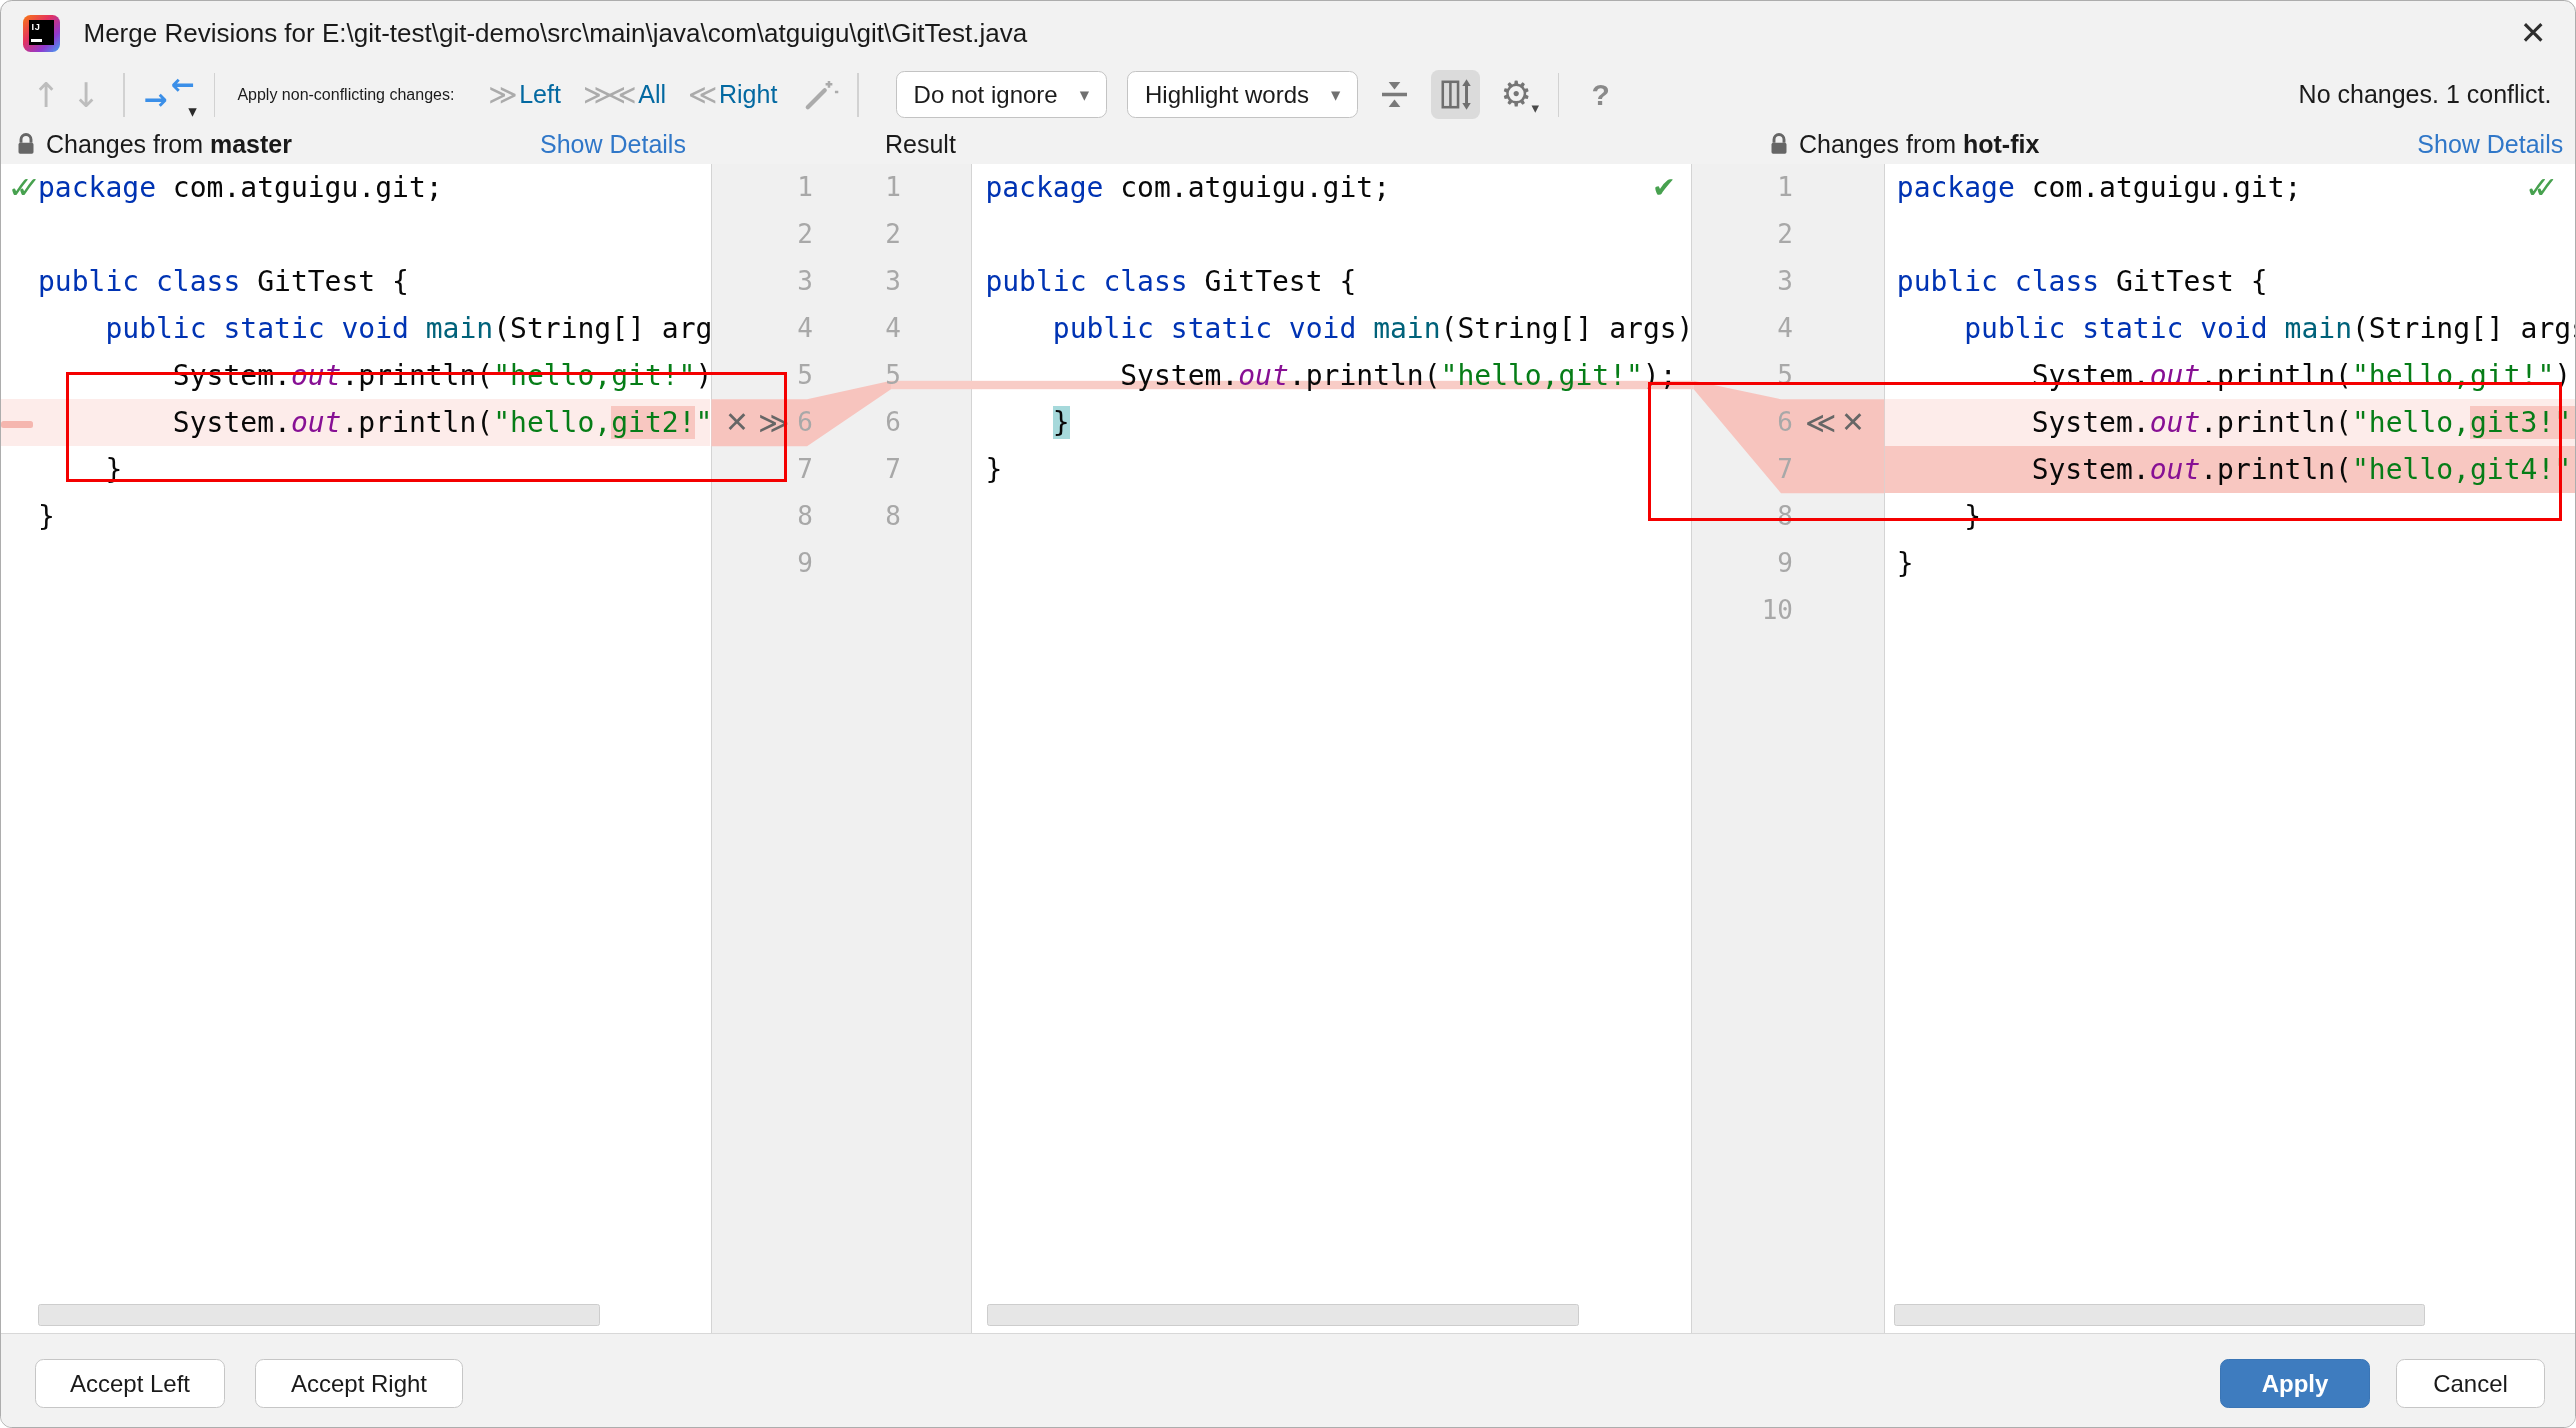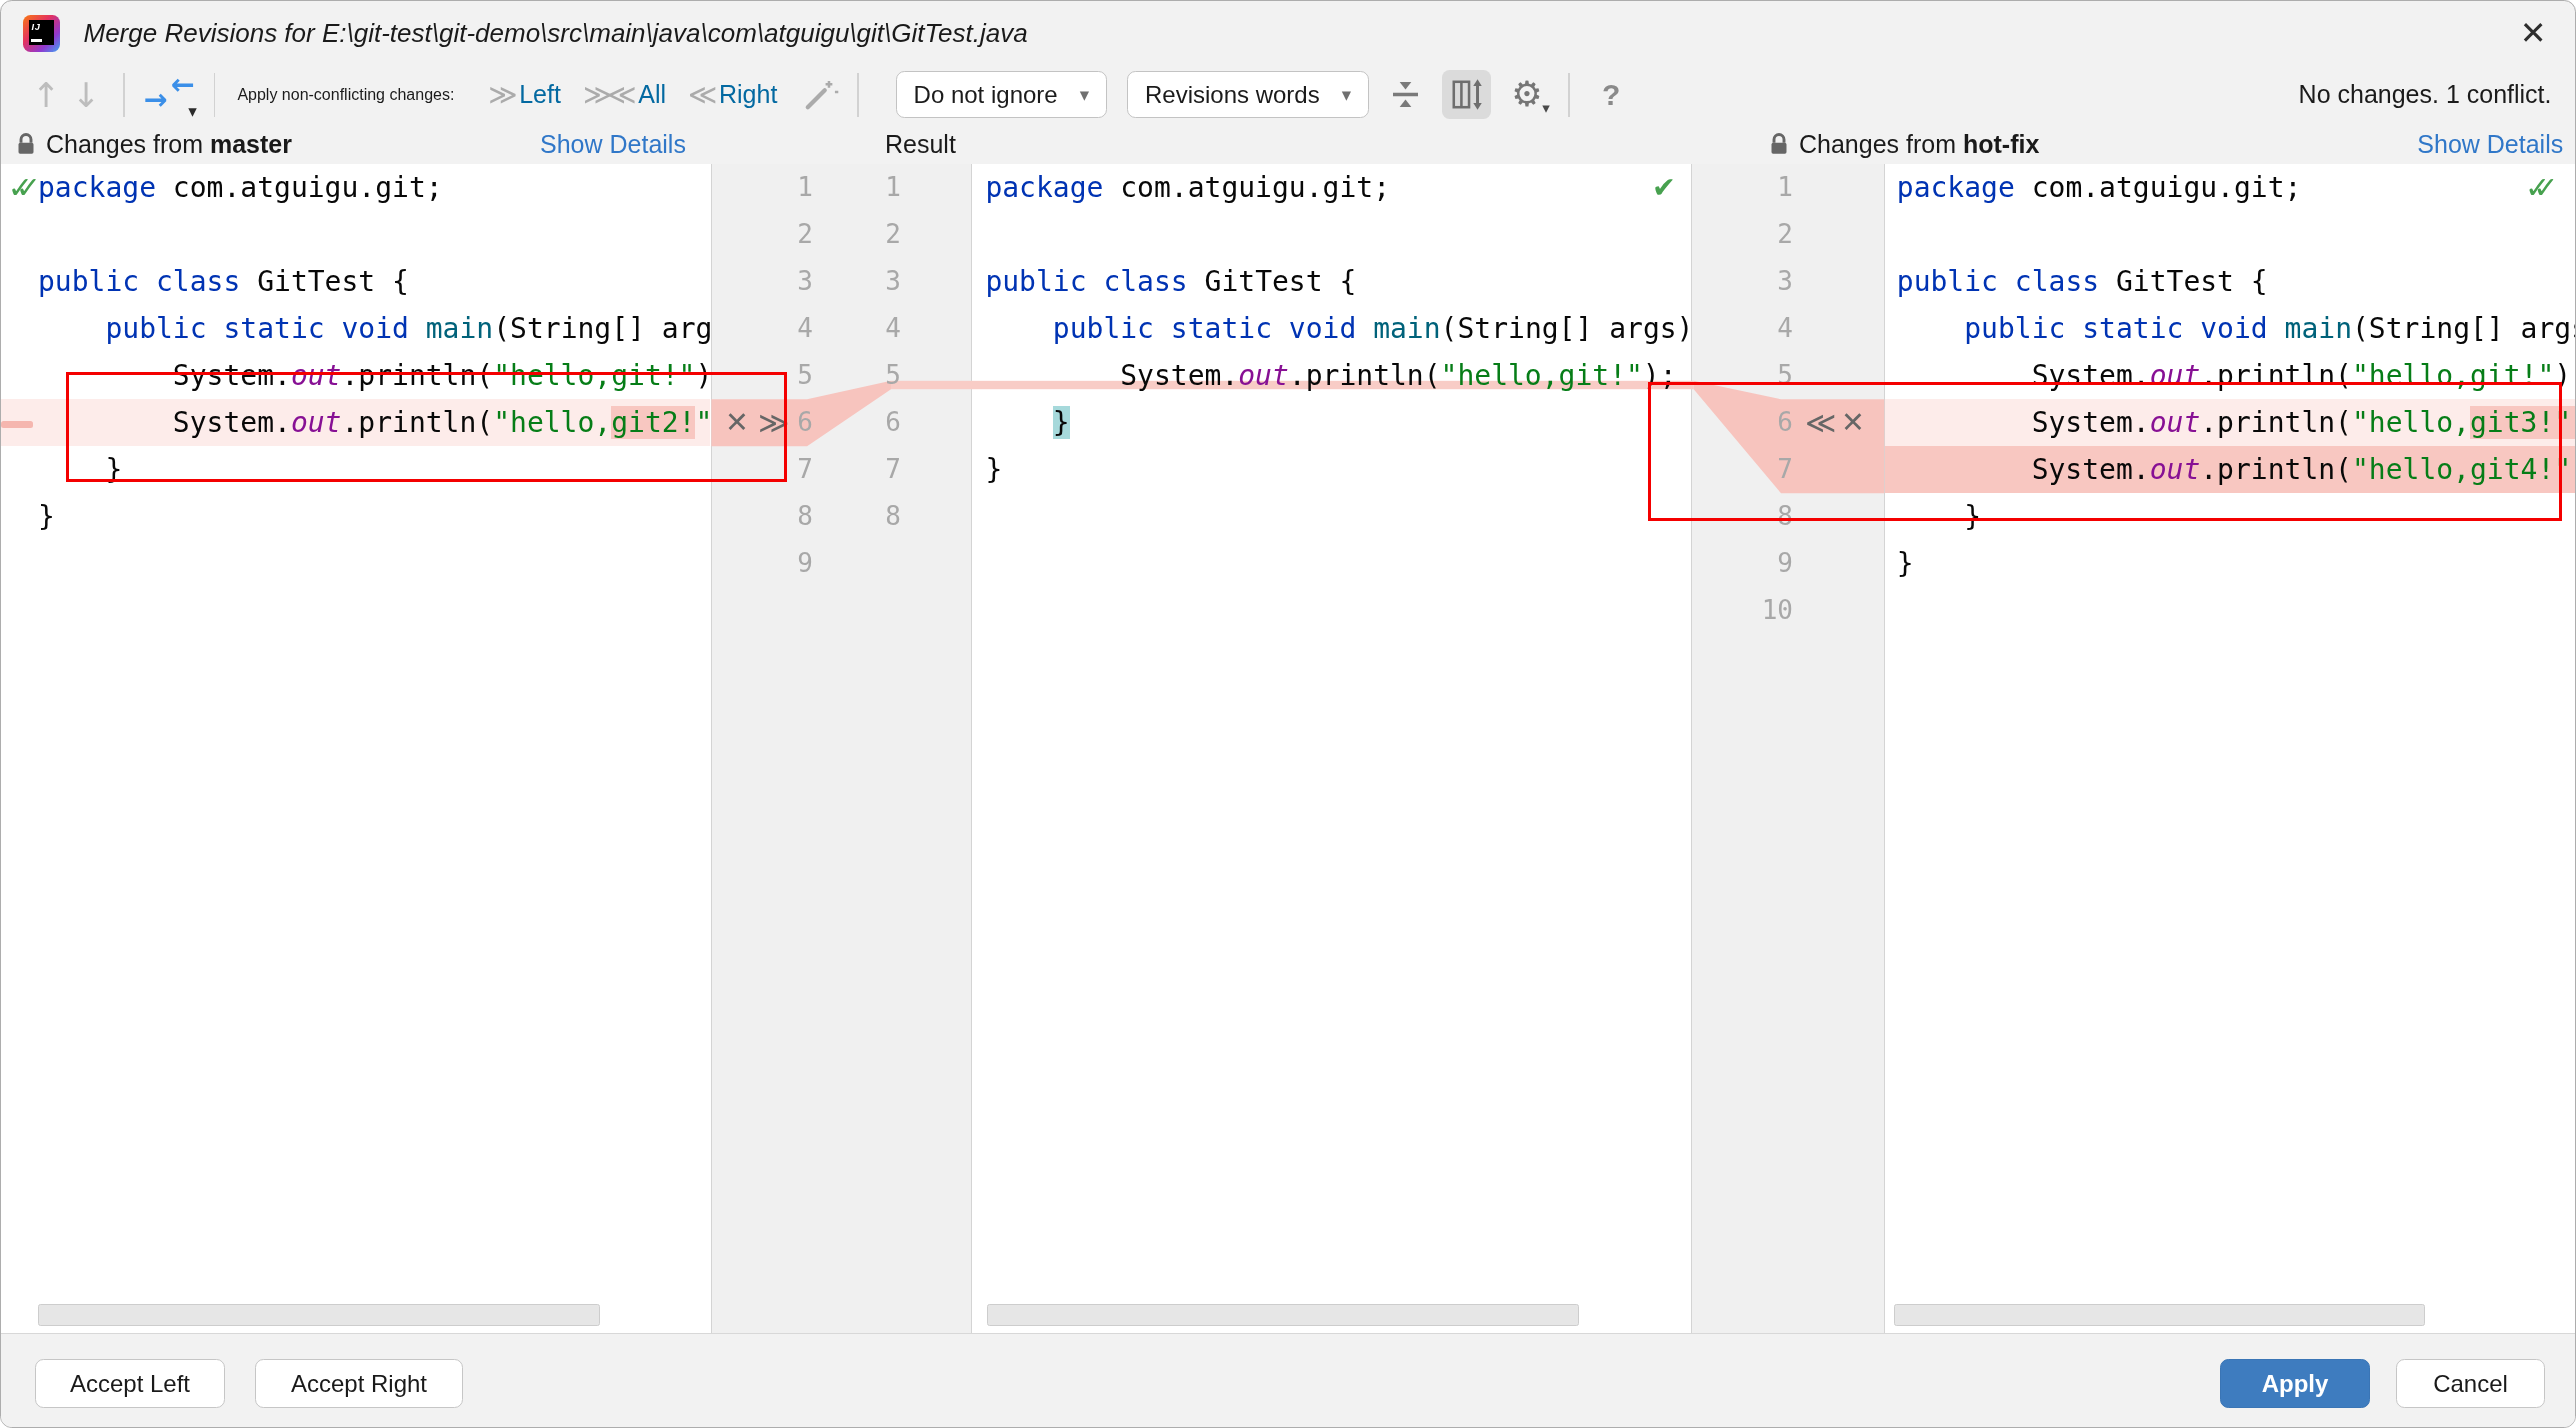--- a/index.html
+++ b/index.html
@@ -1,21 +1,21 @@
 <!DOCTYPE html>
 <html style="font-size:13.4px"><head>
 <meta charset="utf-8">
 <style>
   * { margin:0; padding:0; box-sizing:border-box; }
   html,body { background:#fff; width:2576px; height:1428px; font-family:"Liberation Sans", sans-serif; }
   #window { position:relative; width:2576px; height:1428px; background:#F2F2F2; border:0.8px solid #ADADAD;
             border-radius:11.8px; overflow:hidden; }
 
   
-  #titlebar { position:absolute; left:0; top:0; width:100%; height:64px; display:flex; align-items:center; padding:0 22px;font-style:italic; }
+  #titlebar { position:absolute; left:0; top:0; width:100%; height:64px; display:flex; align-items:center; padding:0 22px; }
   #app-icon { width:37px; height:37px; border-radius:7.6px; position:relative; flex:0 0 auto;
               background:linear-gradient(135deg,#F97A12 0%,#E4325F 38%,#9039D0 72%,#3DA8F5 100%); }
   #app-icon .inner { position:absolute; left:5.9px; top:5.9px; width:25px; height:25px; background:#000; }
   #app-icon .ij { position:absolute; left:8.4px; top:7.6px; color:#fff; font-size:9.2px; font-weight:bold; letter-spacing:0.8px; }
   #app-icon .bar { position:absolute; left:8.4px; bottom:9.2px; width:11px; height:3.4px; background:#fff; }
   #title-text { margin-left:23.5px; font-size:26px; color:#1A1A1A; white-space:nowrap; }
   #close-btn { position:absolute; right:28.5px; top:15px; font-size:32px; color:#2E2E2E; font-family:"DejaVu Sans", sans-serif; line-height:34px; cursor:default; }
 
   
   #toolbar { position:absolute; left:0; top:64px; width:100%; height:59px; display:flex; align-items:center; padding-left:25px; }
@@ -147,21 +147,21 @@
         <line x1="29" y1="11" x2="37" y2="11" stroke="#ABABAB" stroke-width="3"></line>
         <line x1="40" y1="20" x2="44" y2="20" stroke="#ABABAB" stroke-width="3"></line>
       </svg>
     </div>
     <div class="sep"></div>
     <div class="dd">
       <span>Do not ignore</span>
       <span class="caret">▾</span>
     </div>
     <div class="dd">
-      <span>Revisions words</span>
+      <span>Highlight words</span>
       <span class="caret">▾</span>
     </div>
     <div class="iconbtn">
       <svg width="35" height="39" viewBox="0 0 42 46">
         <polygon points="14,8 28,8 21,17" fill="#7A7A7A"></polygon>
         <line x1="6" y1="23" x2="36" y2="23" stroke="#7A7A7A" stroke-width="4"></line>
         <polygon points="14,38 28,38 21,29" fill="#7A7A7A"></polygon>
       </svg>
     </div>
     <div class="iconbtn active">

